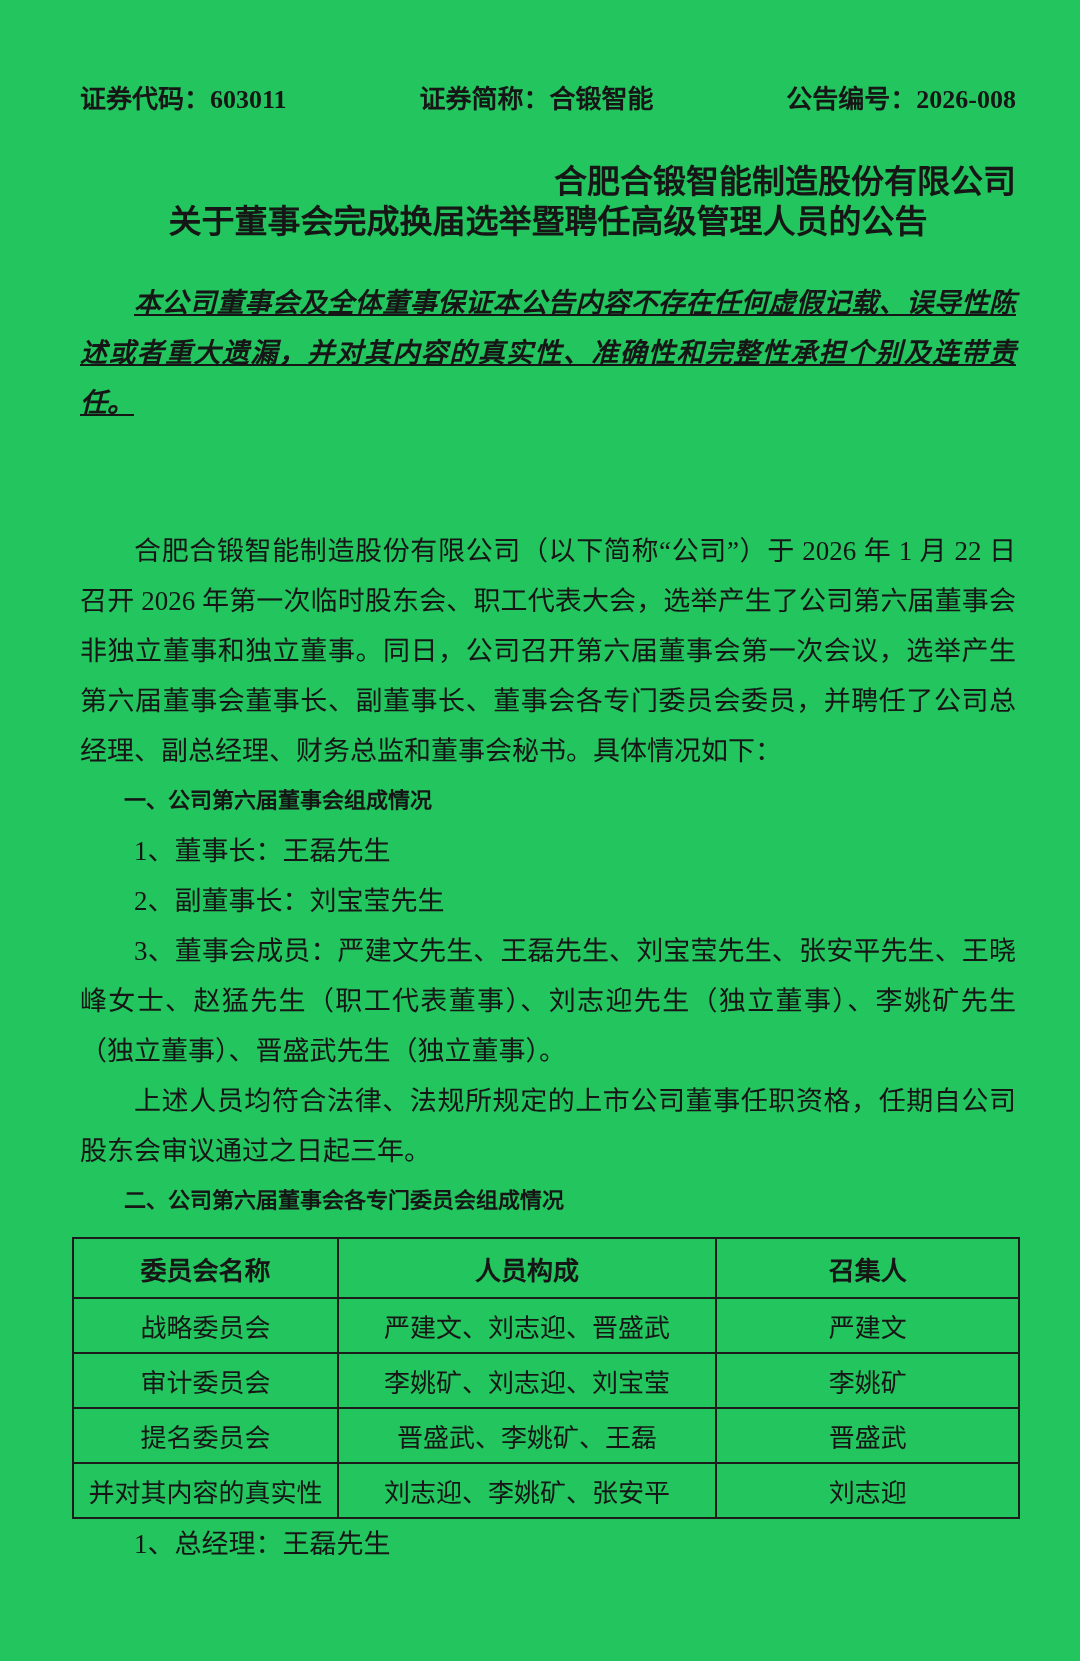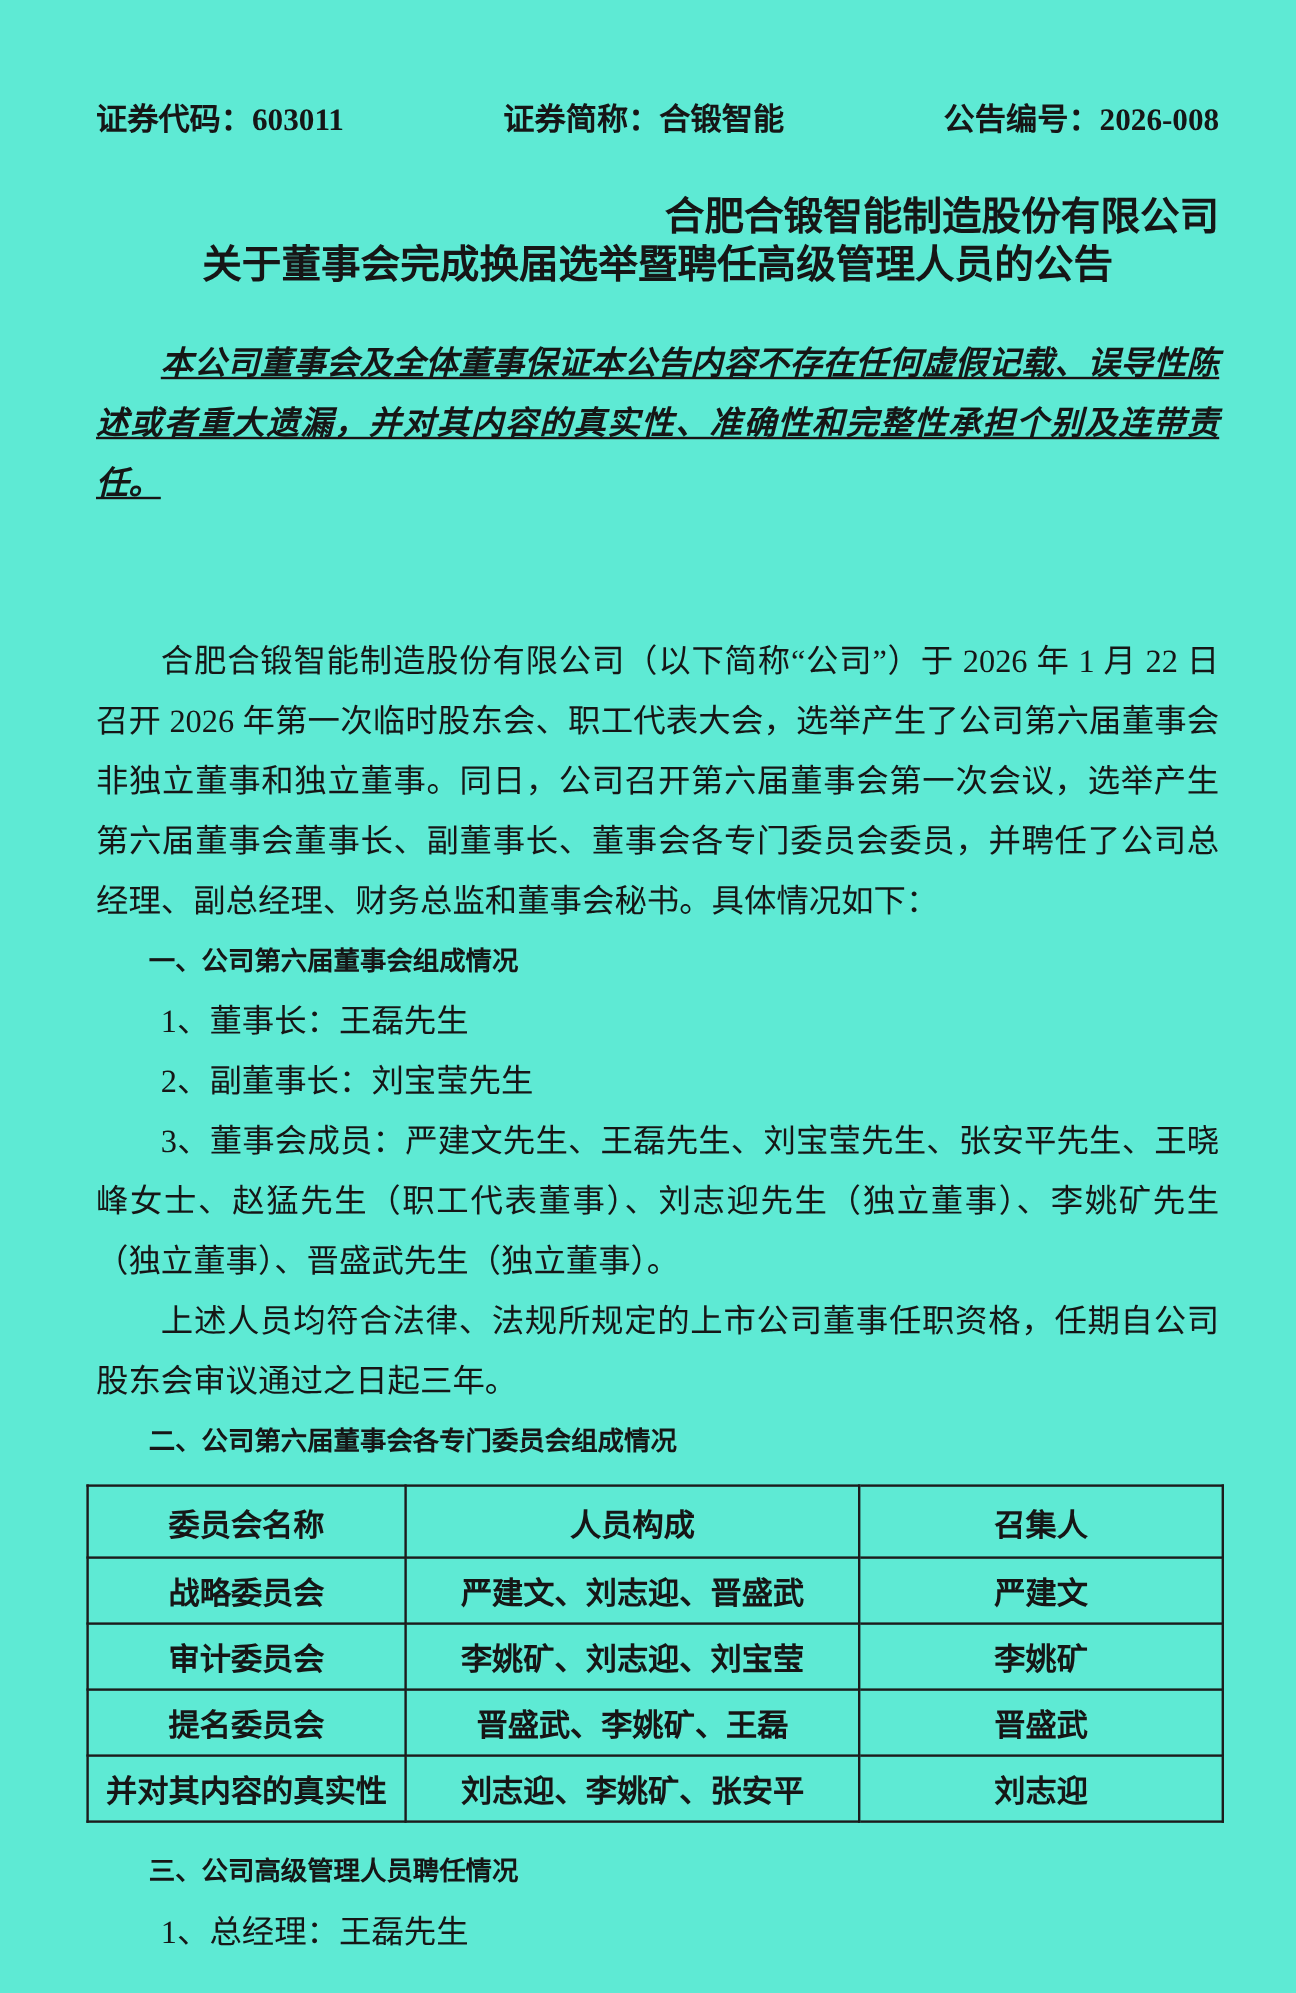--- a/index.html
+++ b/index.html
@@ -12,21 +12,21 @@
     height: 1661px;
     overflow: hidden;
     color: #161616;
     font-family: "Liberation Serif", "DejaVu Serif", serif;
   }
   .page {
     box-sizing: border-box;
     width: 1080px;
     height: 1661px;
     padding: 84px 64px 0 80px;
-    background: #5eead4;
+    background: #22c55e;
   }
   
   .header-row {
     display: flex;
     justify-content: space-between;
     align-items: baseline;
     font-size: 26px;
     font-weight: bold;
     line-height: 32px;
     white-space: nowrap;
@@ -94,21 +94,21 @@
   }
   .committees-table th {
     height: 58px;
     font-family: "Liberation Sans", "DejaVu Sans", sans-serif;
     font-size: 26px;
     font-weight: bold;
   }
   .committees-table td {
     height: 53px;
     font-size: 26px;
-    font-weight: bold;
+    font-weight: normal;
   }
   .col-name   { width: 28%; }
   .col-member { width: 40%; }
   .col-conv   { width: 32%; }
   .sec3-heading { margin-top: 16px; }
 </style>
 </head>
 <body>
 
 <div class="page">
@@ -169,17 +169,16 @@
         <td>晋盛武</td>
       </tr>
       <tr>
         <td>并对其内容的真实性</td>
         <td>刘志迎、李姚矿、张安平</td>
         <td>刘志迎</td>
       </tr>
     </tbody>
   </table>
 
-  <h2 class="doc-heading sec3-heading">三、公司高级管理人员聘任情况</h2>
 
   <p class="doc-par">1、总经理：王磊先生</p>
 
 </div>
 
 </body></html>

